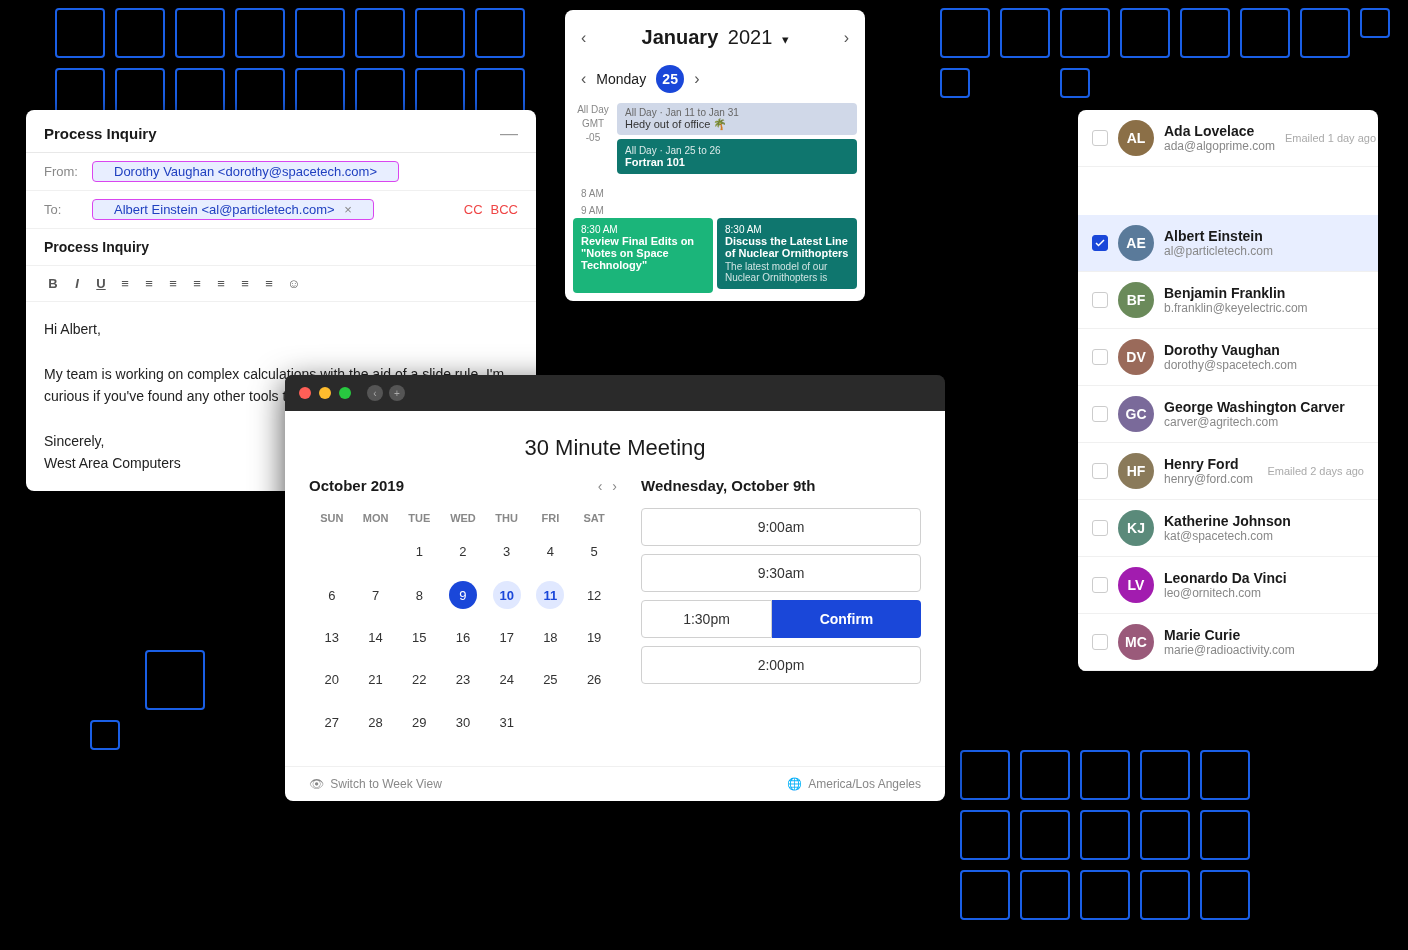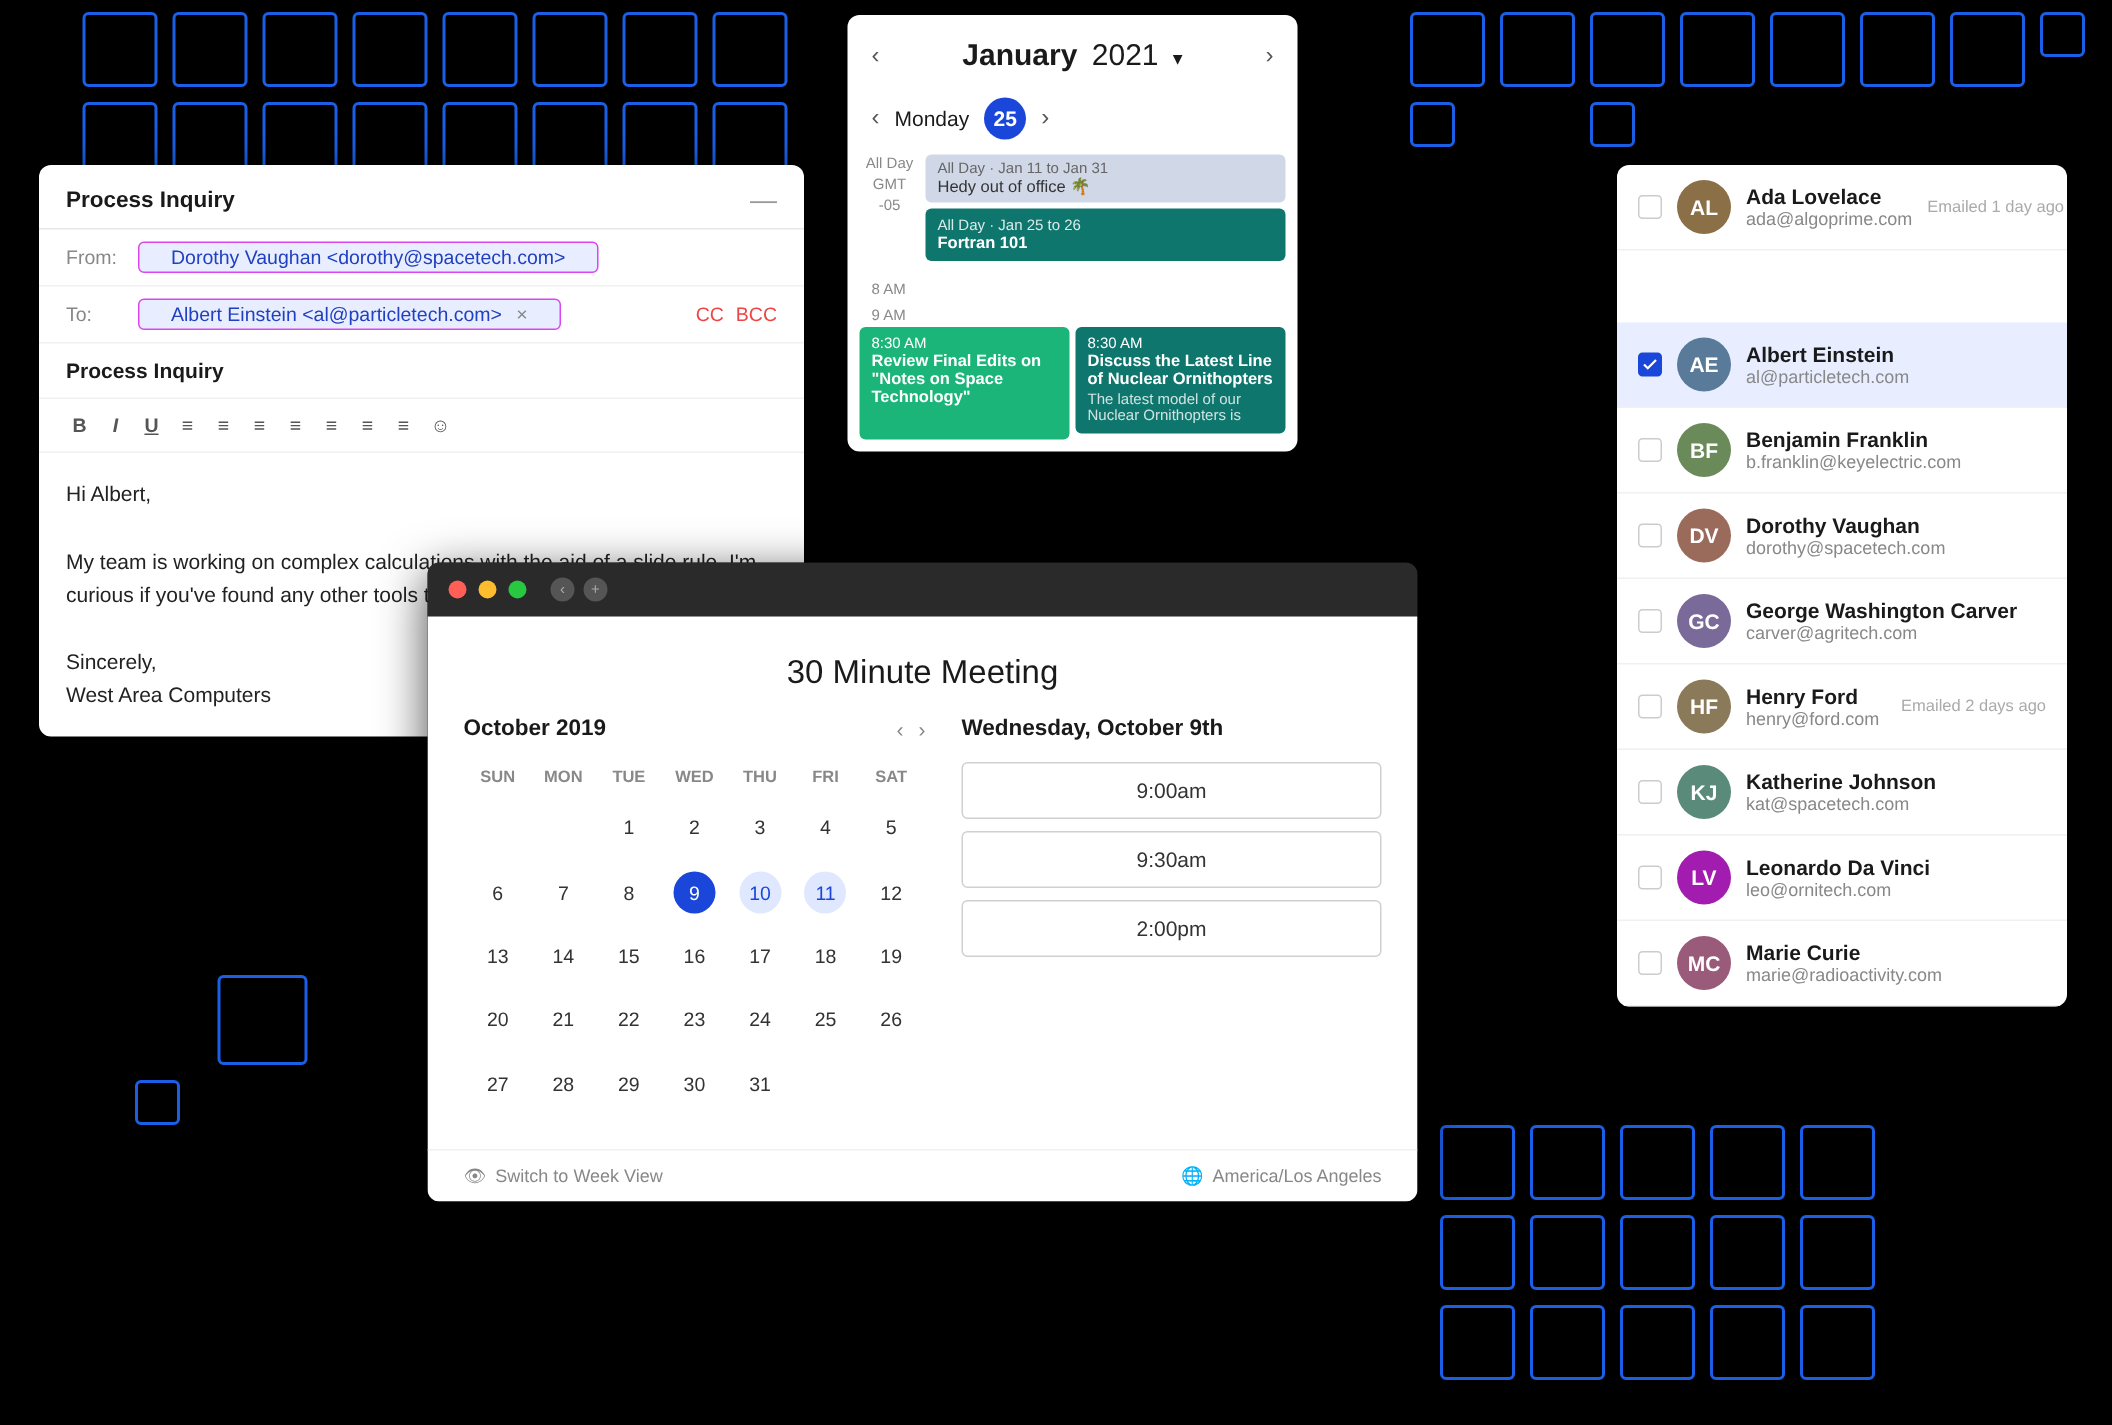--- a/index.html
+++ b/index.html
@@ -457,21 +457,21 @@
     }
 
     .sched-cal-grid td .day-num.today-dot {
       background: #1a47d9;
       color: #fff;
     }
 
     .sched-cal-grid td .day-num.sel {
       background: #e0e8ff;
       color: #1a47d9;
-      font-weight: 400;
+      font-weight: 700;
     }
 
     .scheduler-times {
       width: 280px;
     }
 
     .sched-times-header {
       font-size: 15px;
       font-weight: 600;
       color: #1a1a1a;
@@ -859,20 +859,24 @@
                 <td><span class="day-num"></span></td>
               </tr>
             </tbody>
         </table>
       </div>
 
       <div class="scheduler-times">
         <div class="sched-times-header">Wednesday, October 9th</div>
         <div class="sched-time-slot">9:00am</div>
         <div class="sched-time-slot">9:30am</div>
+        <div class="sched-time-slot active-row">
+          <div class="sched-time-selected">1:30pm</div>
+          <button class="sched-confirm-btn">Confirm</button>
+        </div>
         <div class="sched-time-slot">2:00pm</div>
       </div>
     </div>
     <div class="scheduler-footer">
       <div class="sched-footer-left">
         <span>👁</span>
         <span>Switch to Week View</span>
       </div>
       <div class="sched-footer-right">
         <span>🌐</span>

